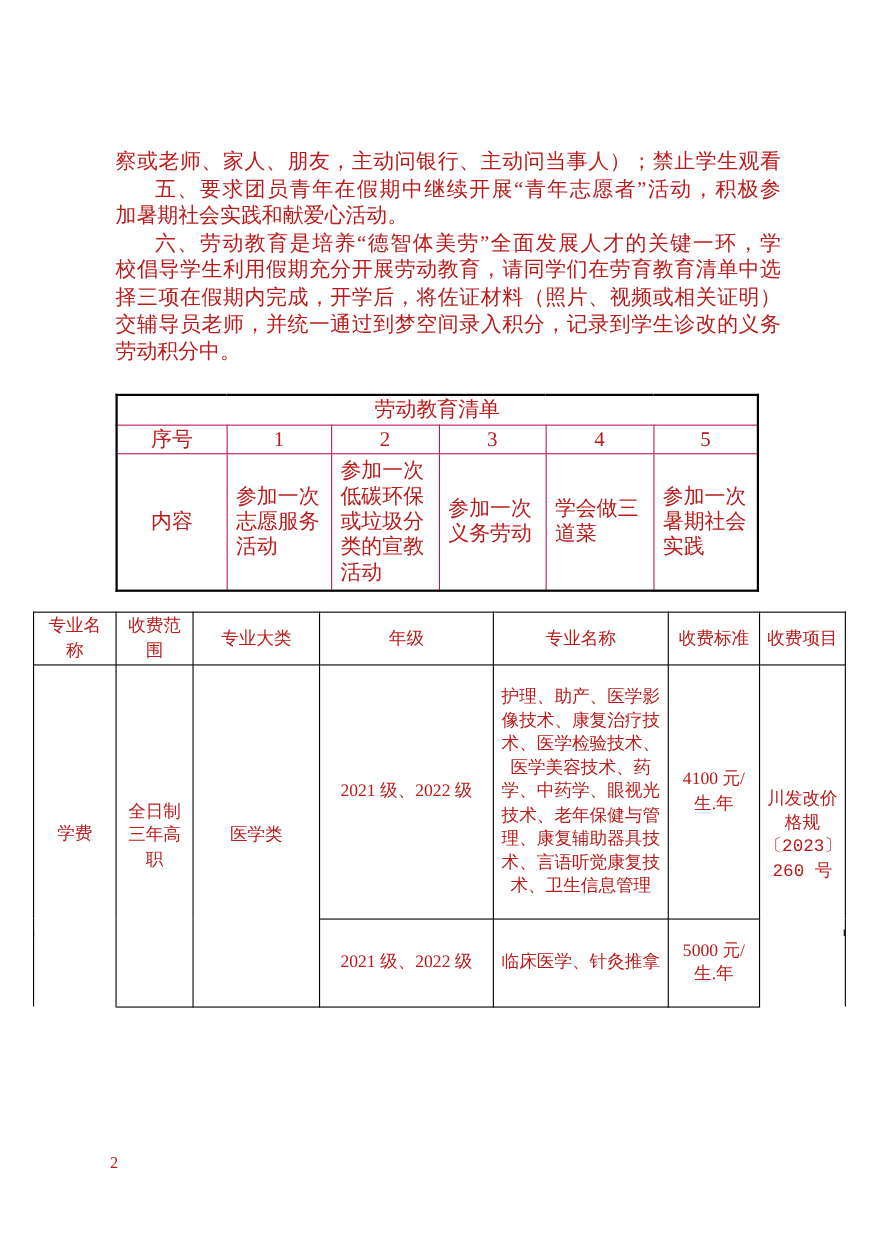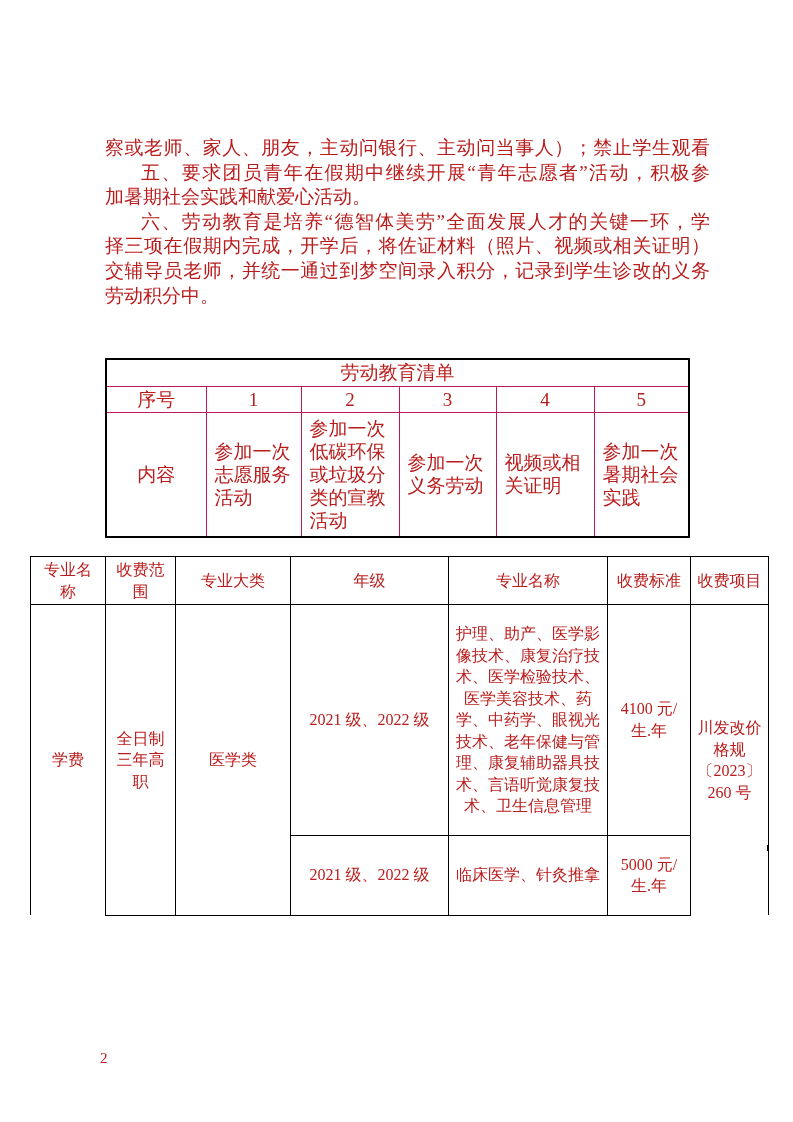--- a/index.html
+++ b/index.html
@@ -33,21 +33,21 @@
     border-collapse:collapse;table-layout:fixed;font-size:16px;
   }
   .fee-table th,.fee-table td{
     border:1px solid #000;text-align:center;vertical-align:middle;
     font-weight:normal;line-height:21.5px;padding:18px 4px;
   }
   .fee-table th{padding:2px 6px;}
   .fee-table tr.fh-row{height:40px;}
   .fee-table tr.fr1{height:197px;}
   .fee-table tr.fr2{height:52px;}
-  .fee-table td.no-bottom{border-bottom:none;}
+  .fee-table td.no-bottom{border-bottom:none;font-family:Liberation Mono, monospace;}
 
   
   .stub{position:absolute;top:845px;width:1px;height:6px;background:#000;}
   .stub.left{left:30px;}
   .stub.right{left:767px;}
 
   .page-number{position:absolute;left:100px;top:1050px;font-size:15px;}
 </style>
 </head>
 <body>
@@ -58,20 +58,21 @@
 
       <div class="line just">察或老师、家人、朋友，主动问银行、主动问当事人）；禁止学生观看</div>
 
 
       <div class="line indent just">五、要求团员青年在假期中继续开展“青年志愿者”活动，积极参</div>
 
       <div class="line">加暑期社会实践和献爱心活动。</div>
 
       <div class="line indent just">六、劳动教育是培养“德智体美劳”全面发展人才的关键一环，学</div>
 
+      <div class="line just">校倡导学生利用假期充分开展劳动教育，请同学们在劳育教育清单中选</div>
 
       <div class="line just">择三项在假期内完成，开学后，将佐证材料（照片、视频或相关证明）</div>
 
       <div class="line just">交辅导员老师，并统一通过到梦空间录入积分，记录到学生诊改的义务</div>
 
       <div class="line">劳动积分中。</div>
     </div>
 
   <table class="labor-table">
     <colgroup>
@@ -92,21 +93,21 @@
       <td>2</td>
       <td>3</td>
       <td>4</td>
       <td>5</td>
     </tr>
     <tr class="c-row">
       <td>内容</td>
       <td class="item">参加一次志愿服务活动</td>
       <td class="item">参加一次低碳环保或垃圾分类的宣教活动</td>
       <td class="item">参加一次义务劳动</td>
-      <td class="item">视频或相关证明</td>
+      <td class="item">学会做三道菜</td>
       <td class="item">参加一次暑期社会实践</td>
     </tr>
   </tbody>
     </table>
 
 
   <table class="fee-table">
     <colgroup>
       <col style="width:75px">
         <col style="width:70px">

